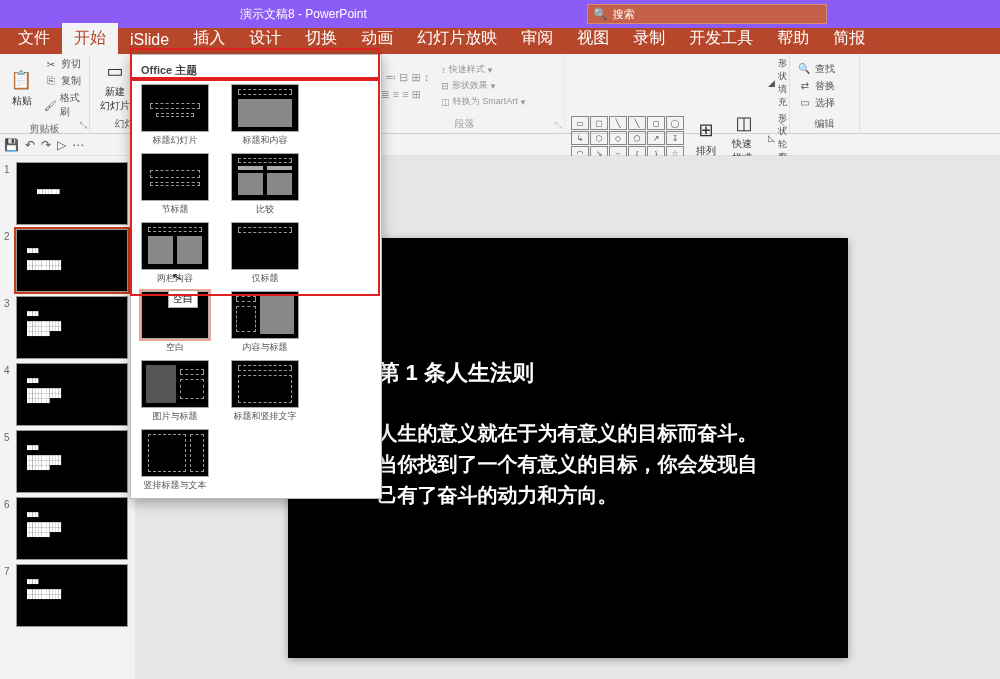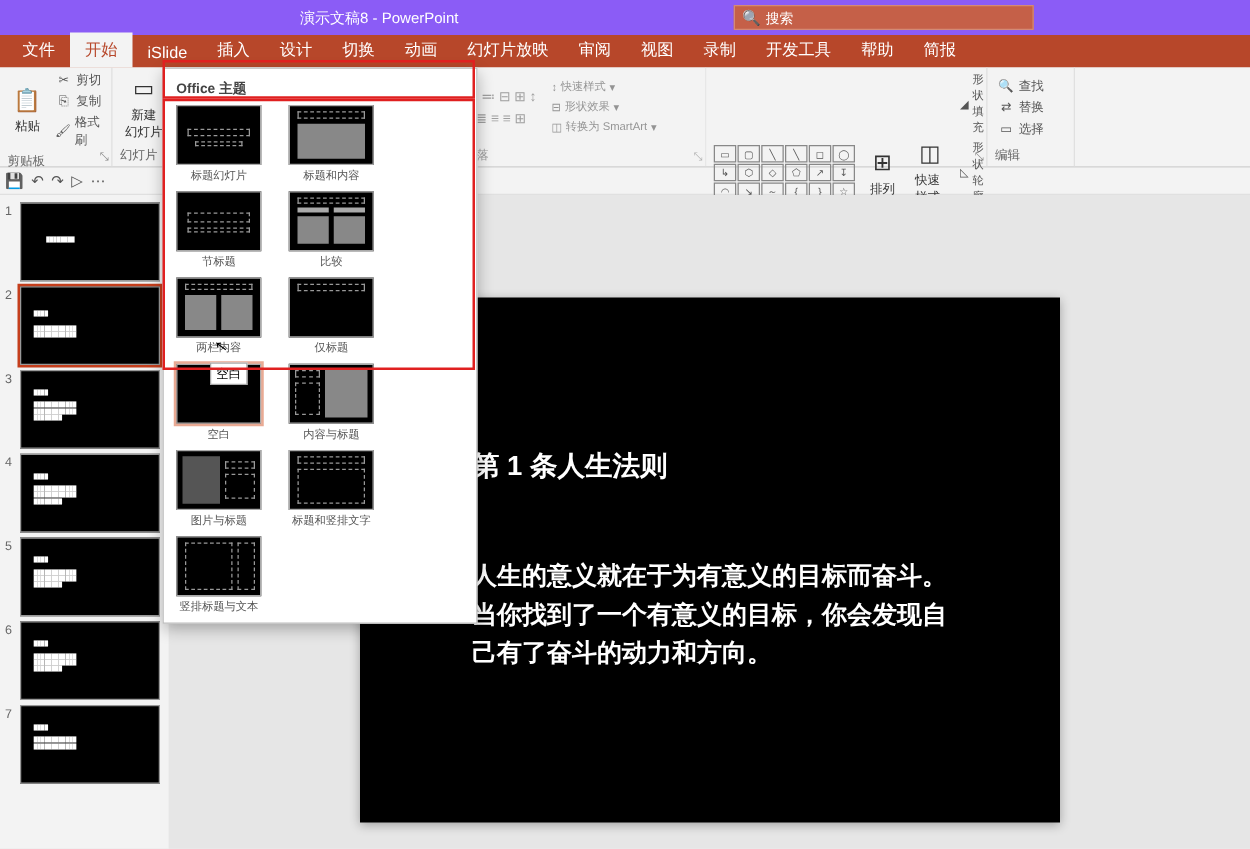--- a/index.html
+++ b/index.html
@@ -6,27 +6,27 @@
 body { width: 1000px; height: 679px; overflow: hidden; background: #f3f3f3; position: relative; }
 
 
 .titlebar { height: 28px; background: #8b5cf6; display: flex; align-items: center; color: #fff; font-size: 12px; }
 .titlebar .title { margin-left: 240px; }
 .titlebar .search { margin-left: 220px; width: 240px; height: 20px; background: #c56048; border: 1px solid #d48a75; display: flex; align-items: center; padding: 0 6px; color: #fff; font-size: 11px; gap:4px;}
 .titlebar .search .mag { font-size: 12px; }
 
 
 .ribbon-tabs { height: 26px; background: #b7472a; display: flex; align-items: flex-end; padding-left: 6px; }
-.ribbon-tabs .tab { color: #fff; font-size: 13px; padding: 5px 12px; cursor: pointer; }
+.ribbon-tabs .tab { color: #fff; font-size: 16px; padding: 5px 12px; cursor: pointer; }
 .ribbon-tabs .tab.active { background: #f3f3f3; color: #b7472a; }
 
 
 .ribbon { height: 80px; background: #f3f3f3; border-bottom: 1px solid #d0d0d0; display: flex; position: relative; }
 .group { border-right: 1px solid #e0e0e0; padding: 2px 6px 0 6px; display: flex; flex-direction: column; justify-content: space-between; position: relative; }
-.group-label { text-align: left; font-size: 10px; color: #666; padding: 2px 0; font-family: Liberation Serif, serif; }
+.group-label { text-align: center; font-size: 10px; color: #666; padding: 2px 0; font-family: Liberation Serif, serif; }
 .group-body { flex: 1; display: flex; align-items: center; gap: 4px; }
 .vbtn { display: flex; flex-direction: column; align-items: center; justify-content: center; font-size: 10px; color: #333; gap: 2px; padding: 2px 4px; cursor: pointer; }
 .vbtn .ico { width: 24px; height: 24px; display: flex; align-items: center; justify-content: center; font-size: 18px; }
 .smallcol { display: flex; flex-direction: column; gap: 1px; font-size: 10px; color: #555; }
 .smallcol .row { display: flex; align-items: center; gap: 3px; cursor: pointer; padding: 1px 2px;}
 .smallcol .row .sic { width: 14px; text-align: center; }
 .launcher { position:absolute; right:2px; bottom:2px; font-size:9px; color:#888;}
 
 
 .shape-row { display:flex; gap:1px; }
@@ -43,21 +43,21 @@
 .thumbs { width: 135px; background: #f3f3f3; overflow-y: auto; padding: 4px 0; }
 .thumb-wrap { display: flex; align-items: flex-start; padding: 2px 4px; gap: 4px; }
 .thumb-num { font-size: 10px; color: #666; width: 8px; padding-top: 2px; }
 .thumb { width: 112px; height: 63px; background: #000; border: 1px solid #999; position: relative; }
 .thumb.sel { outline: 2px solid #c43e1c; }
 .thumb .tline { color:#fff; font-size:4px; position:absolute; }
 
 
 .canvas-area { flex: 1; display: flex; align-items: center; justify-content: center; background: #e6e6e6; position: relative; }
 .slide { width: 560px; height: 420px; background: #000; margin-top: 60px; box-shadow: 0 2px 8px rgba(0,0,0,0.3); padding: 120px 90px 0 90px; }
-.slide h2 { color: #fff; font-size: 22px; margin-bottom: 58px; font-weight: bold; }
+.slide h2 { color: #fff; font-size: 22px; margin-bottom: 30px; font-weight: bold; }
 .slide p { color: #fff; font-size: 20px; line-height: 1.55; font-weight: bold; }
 
 
 .layout-panel { position: absolute; left: 130px; top: 0; width: 252px; background: #fff; border: 1px solid #bbb; box-shadow: 0 4px 12px rgba(0,0,0,0.3); z-index: 50; padding: 6px; }
 .layout-panel .hdr { font-size: 11px; font-weight: bold; color: #444; padding: 2px 4px 6px 4px; }
 .layout-grid { display: flex; flex-wrap: wrap; gap: 6px 22px; padding: 0 4px; }
 .layout-item { width: 68px; display: flex; flex-direction: column; align-items: center; gap: 2px; cursor: pointer; }
 .layout-item .lthumb { width: 68px; height: 48px; background: #000; border: 1px solid #aaa; position: relative; }
 .layout-item .lthumb.hover { outline: 2px solid #e9aa94; }
 .layout-item .lbl { font-size: 9px; color: #555; text-align: center; }

